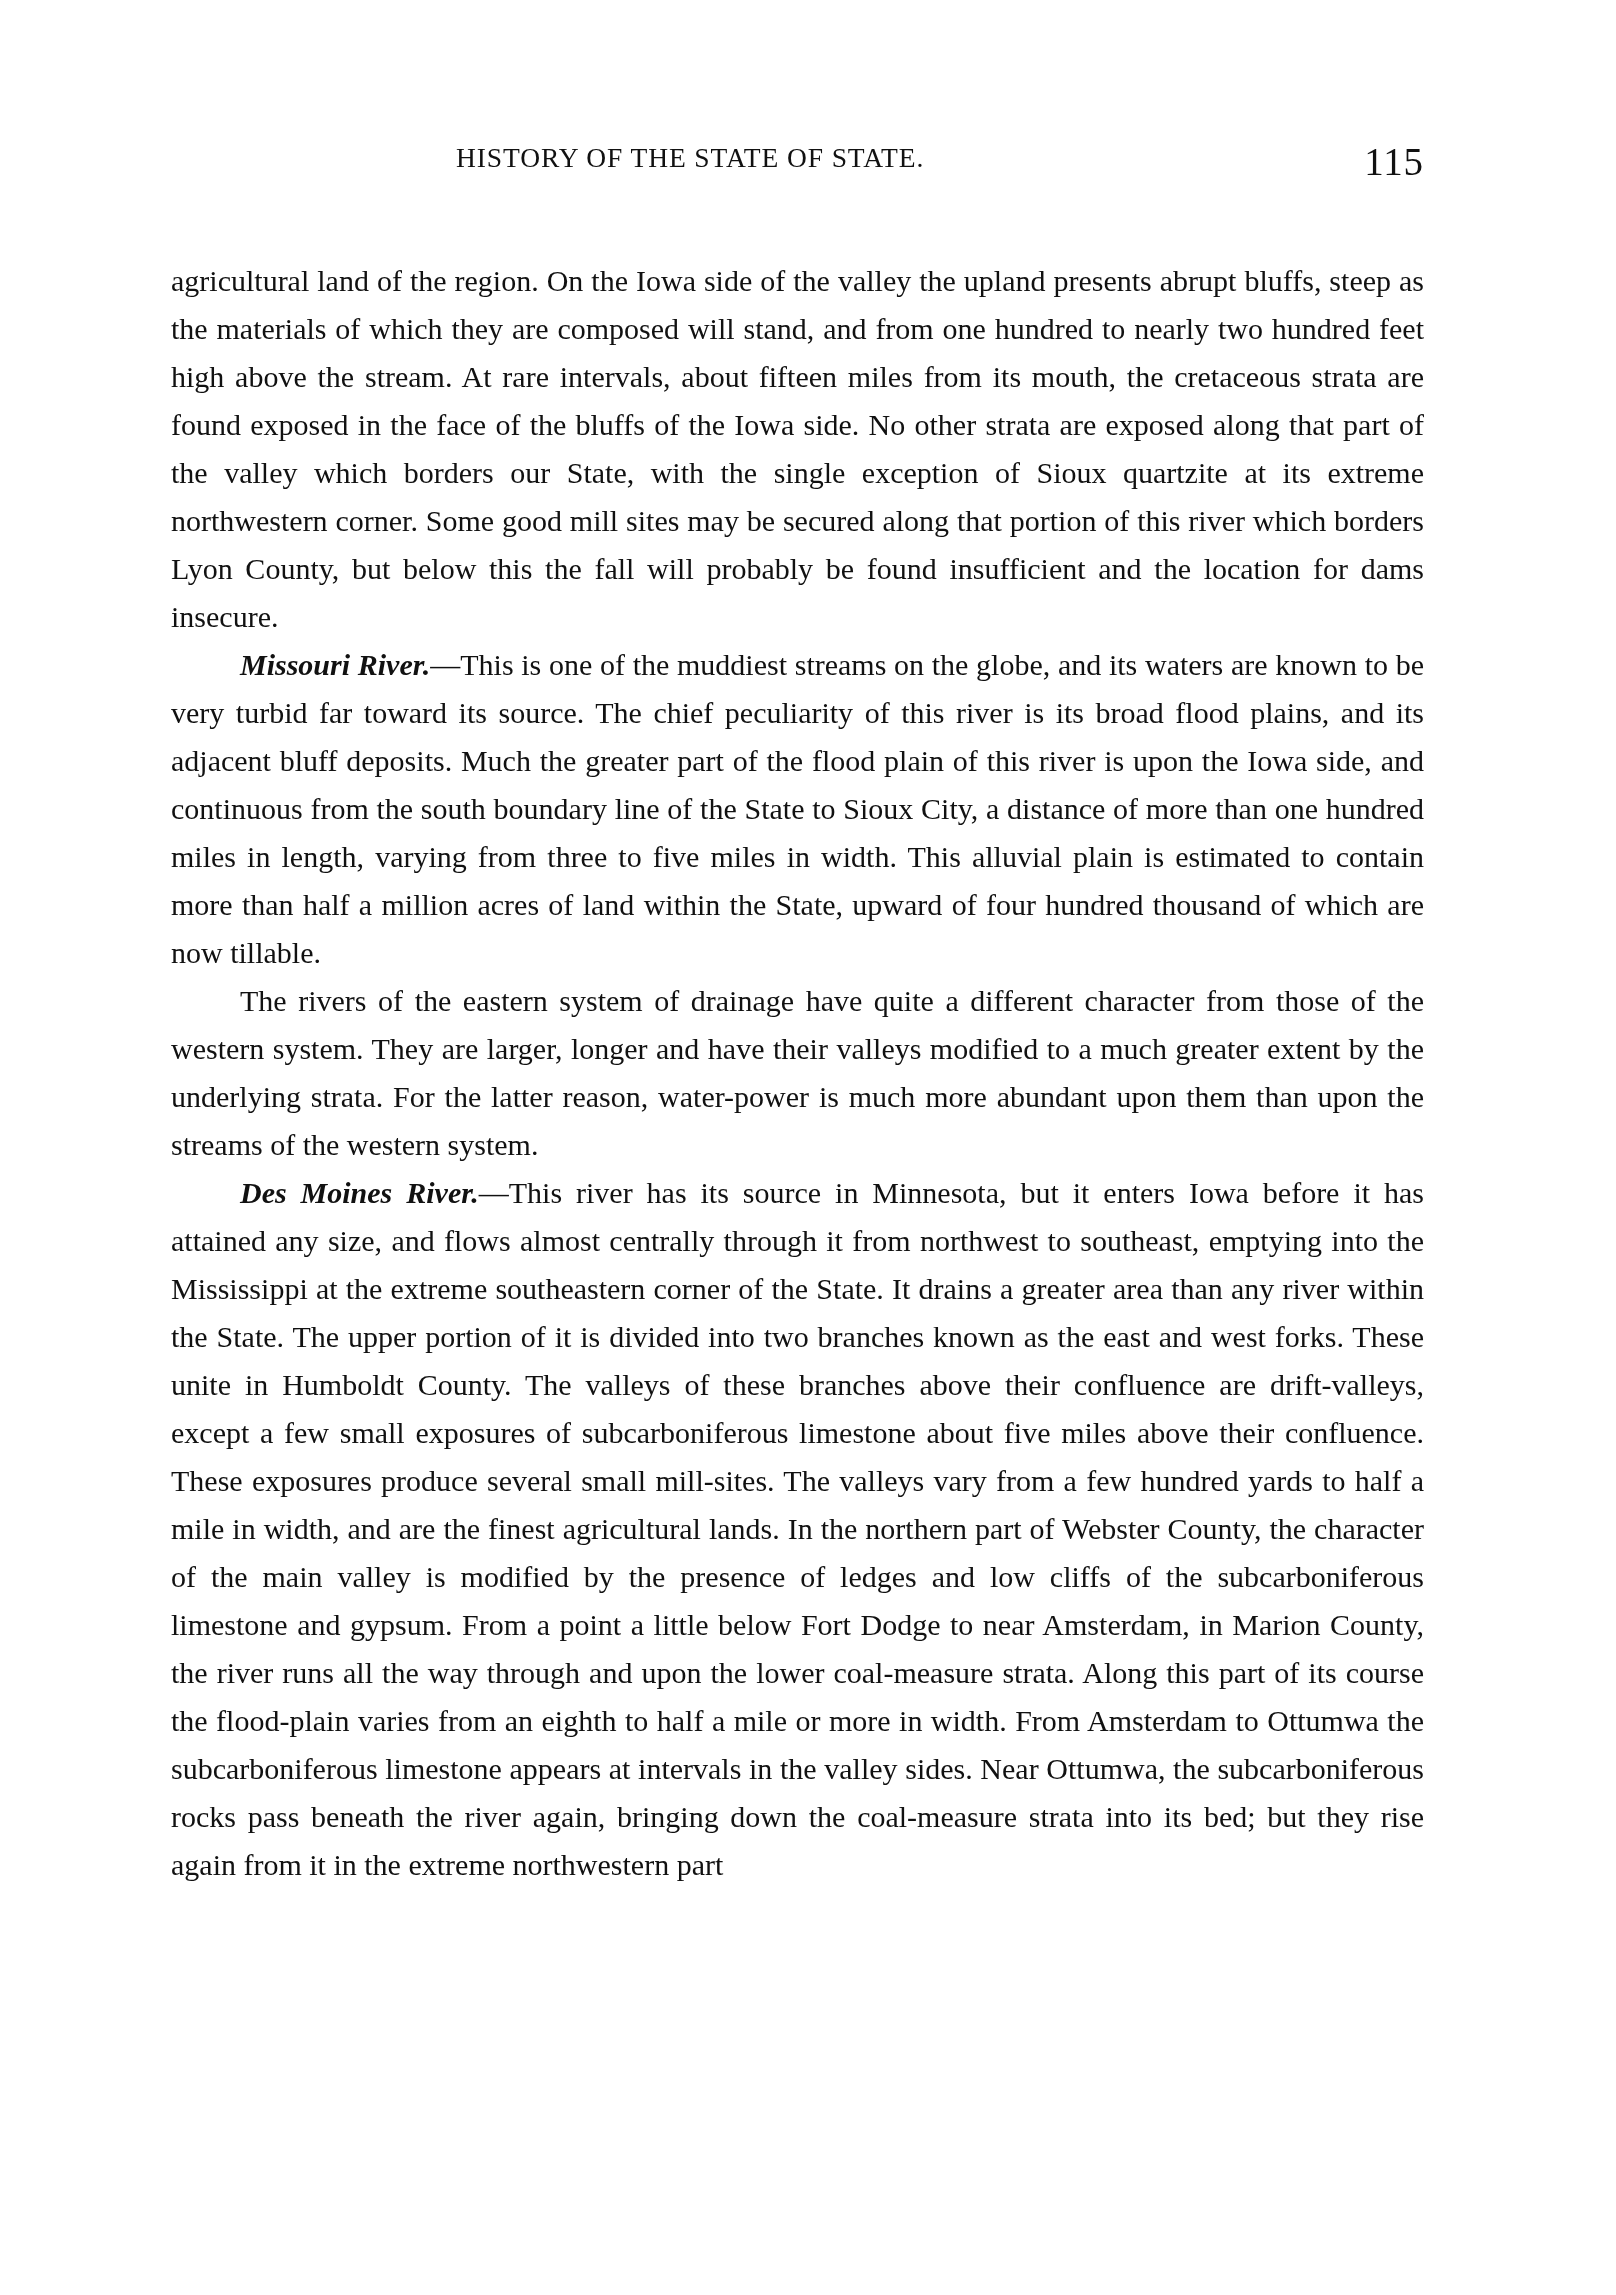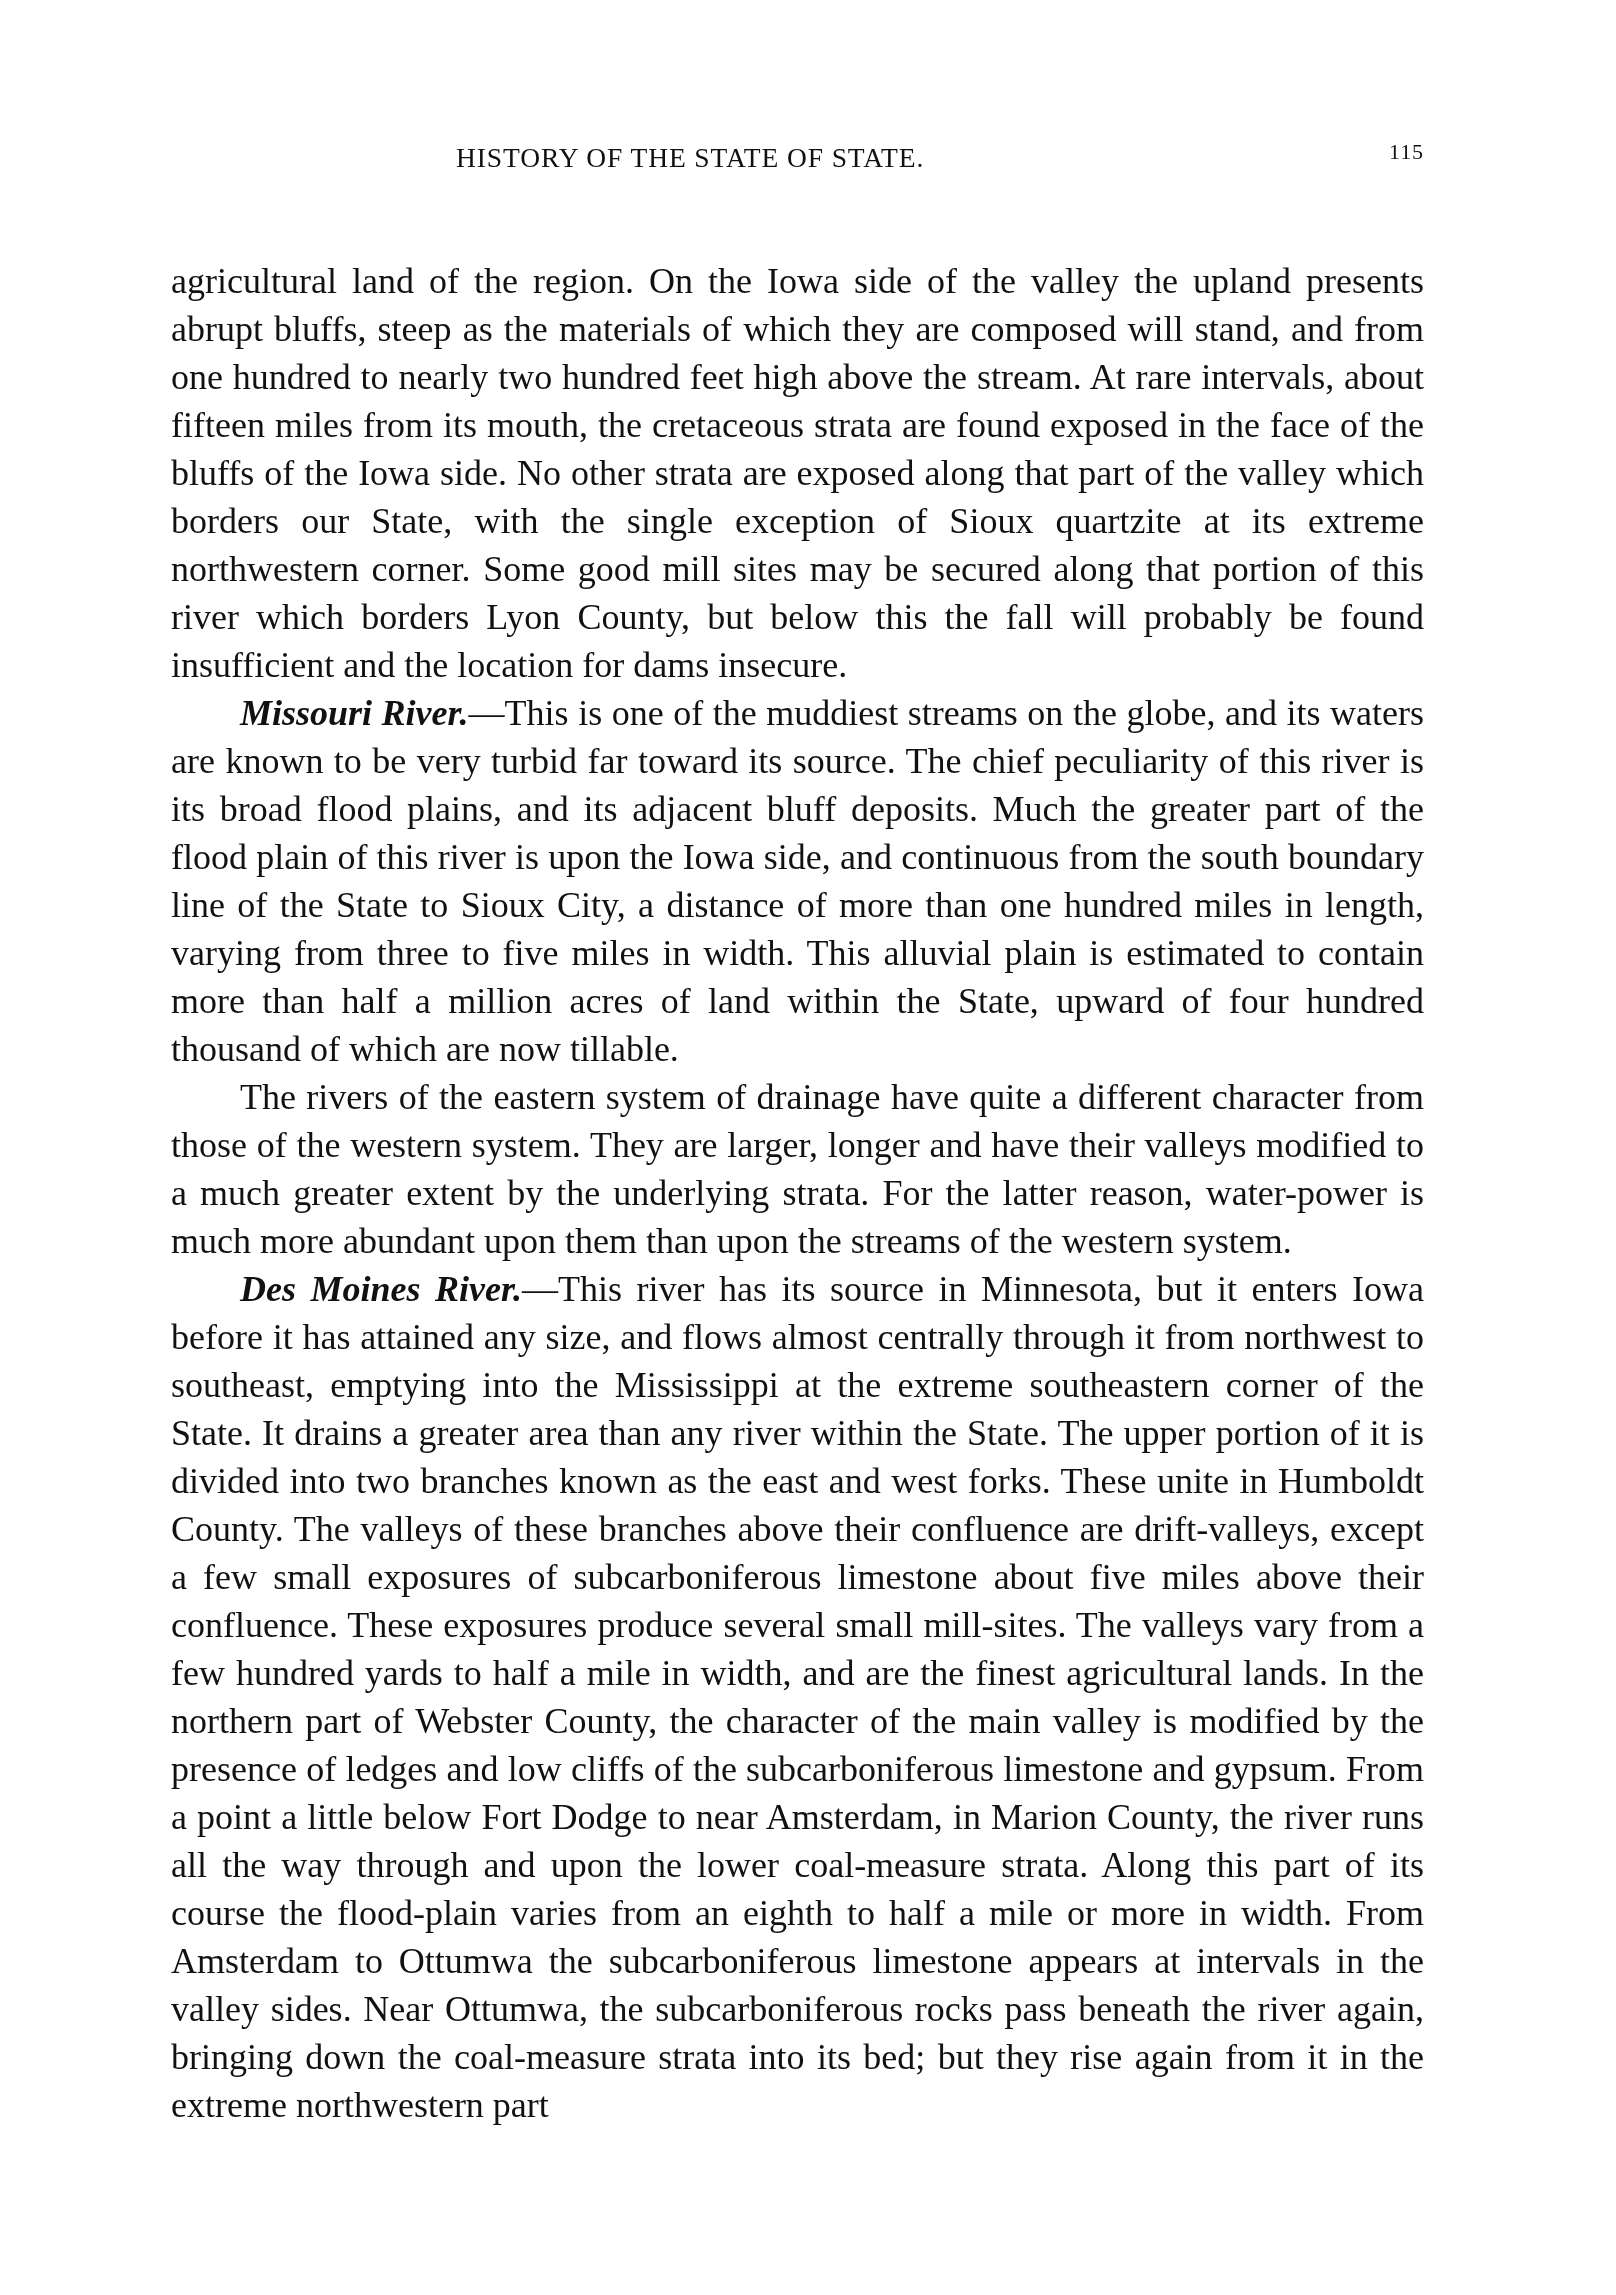--- a/index.html
+++ b/index.html
@@ -6,24 +6,24 @@
   body { width: 1616px; height: 2494px; position: relative; overflow: hidden; }
   .page {
     position: absolute; left: 171px; top: 0; width: 1253px;
     font-family: "Liberation Serif", "DejaVu Serif", serif; color: #111111;
   }
   .header {
     position: absolute; top: 142px; left: 0; width: 1253px; height: 37px;
     font-size: 27.5px; letter-spacing: 0.9px;
   }
   .header .title { position: absolute; left: 285px; top: 0; }
-  .header .pagenum { position: absolute; right: 0; top: -2.8px; font-size: 22px; }
+  .header .pagenum { position: absolute; right: 0; top: -2.8px; font-size: 39px; }
   .body {
     position: absolute; top: 257px; left: 0; width: 1253px;
-    font-size: 36px; line-height: 48px; text-align: justify;
+    font-size: 30px; line-height: 48px; text-align: justify;
   }
   .body p { margin: 0; }
   .body p.indent { text-indent: 69px; }
   .body i { font-style: italic; font-weight: bold; }
 </style>
 </head>
 <body>
 
 <div class="page">
   <div class="header">

